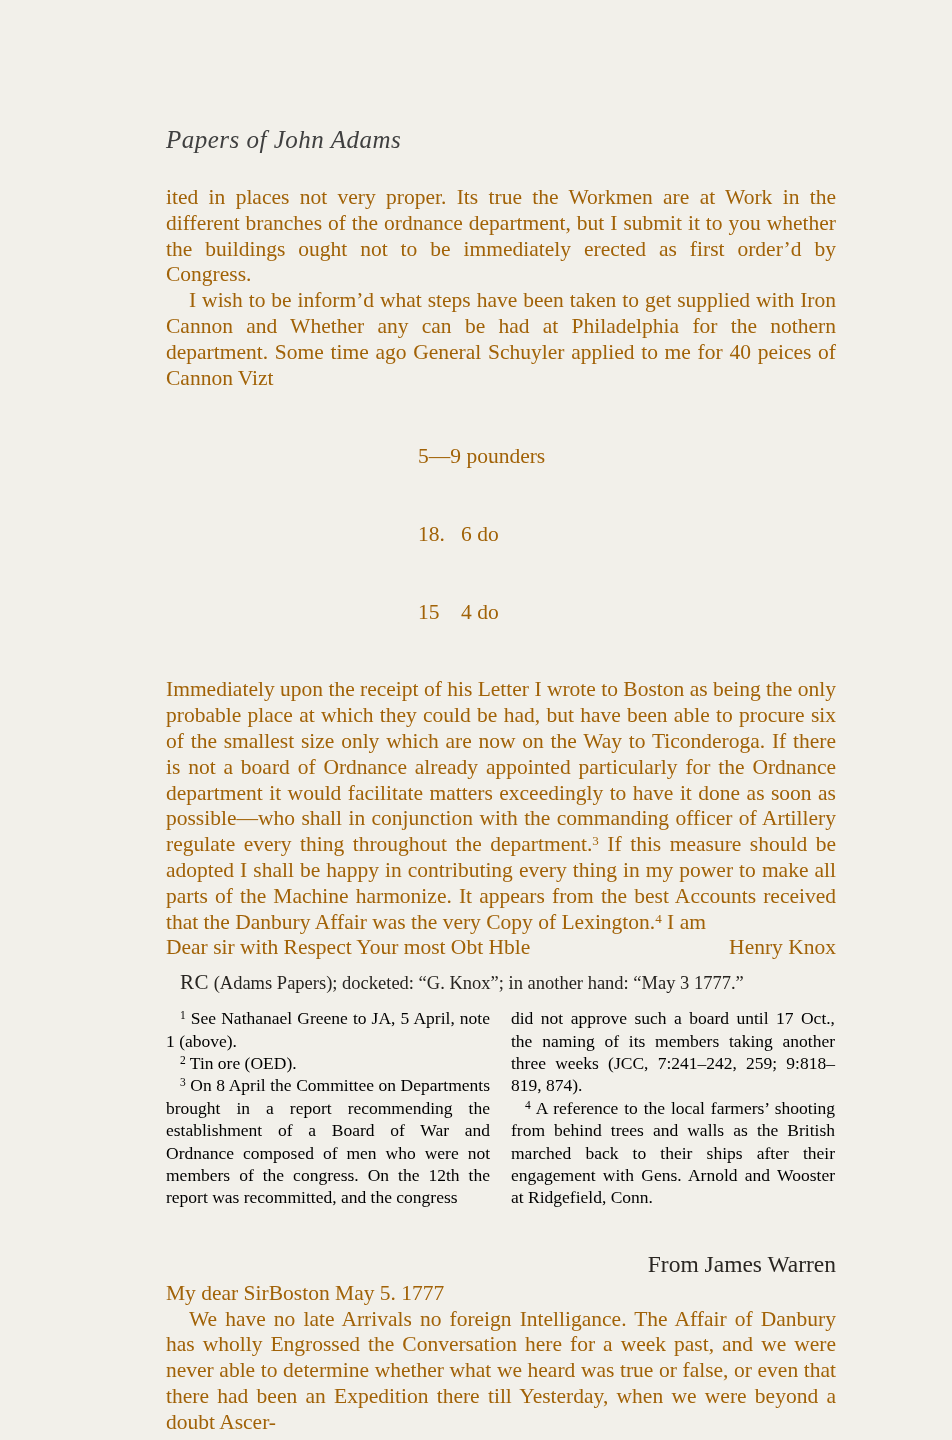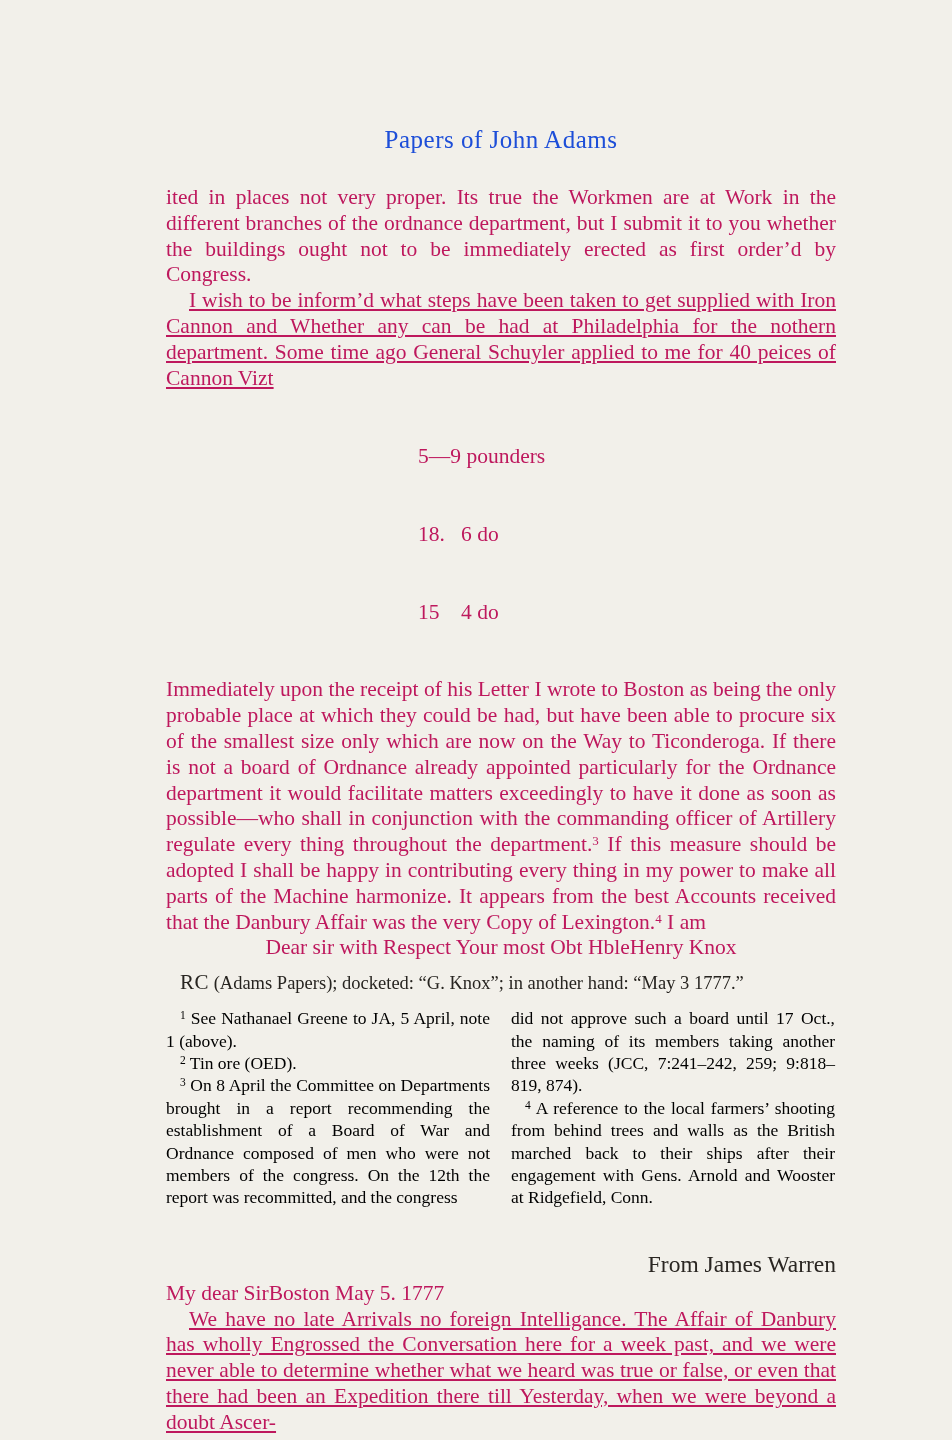--- a/index.html
+++ b/index.html
@@ -21,47 +21,48 @@
     background: #f2f0ea;
   }
   .content {
     position: absolute;
     left: 166px;
     top: 0;
     width: 670px;
   }
   .running-head {
     margin-top: 126px;
-    text-align: center;
+    text-align: left;
+    font-style: italic;
     font-size: 25px;
     letter-spacing: 0.5px;
-    color: #1d4ed8;
+    color: #404040;
   }
   .body-text {
     font-size: 21.5px;
     line-height: 25.8px;
     text-align: justify;
-    color: #be185d;
+    color: #a16207;
   }
   p { margin: 0; }
   .para-first { margin-top: 31px; }
-  .indent { text-indent: 23px; text-decoration: underline; }
+  .indent { text-indent: 23px; }
   .cannon-list {
     white-space: pre;
     margin-left: 252px;
     line-height: 26px;
   }
   sup.fn-ref {
     font-size: 13px;
     line-height: 0;
     vertical-align: 6px;
   }
   .closing-line {
     display: flex;
-    justify-content: center;
+    justify-content: space-between;
   }
   .provenance {
     margin-top: 10px;
     font-size: 18.5px;
     line-height: 23px;
     text-indent: 14px;
     color: #272420;
   }
   .provenance .small-caps {
     font-size: 21px;

